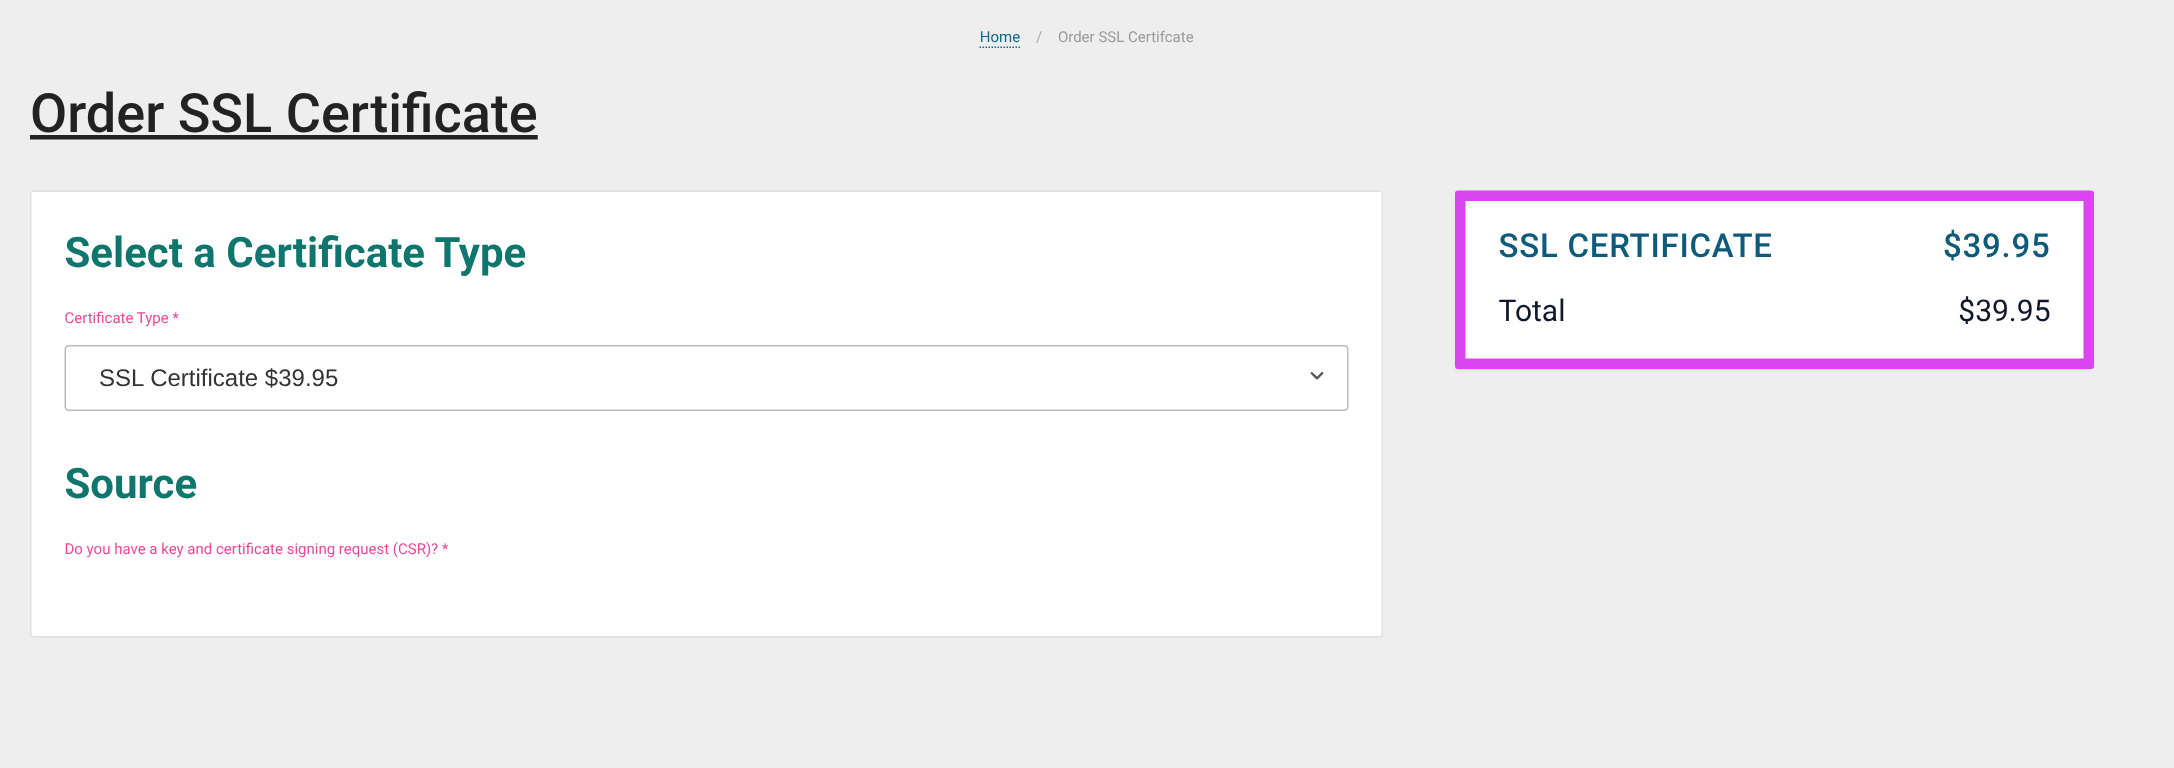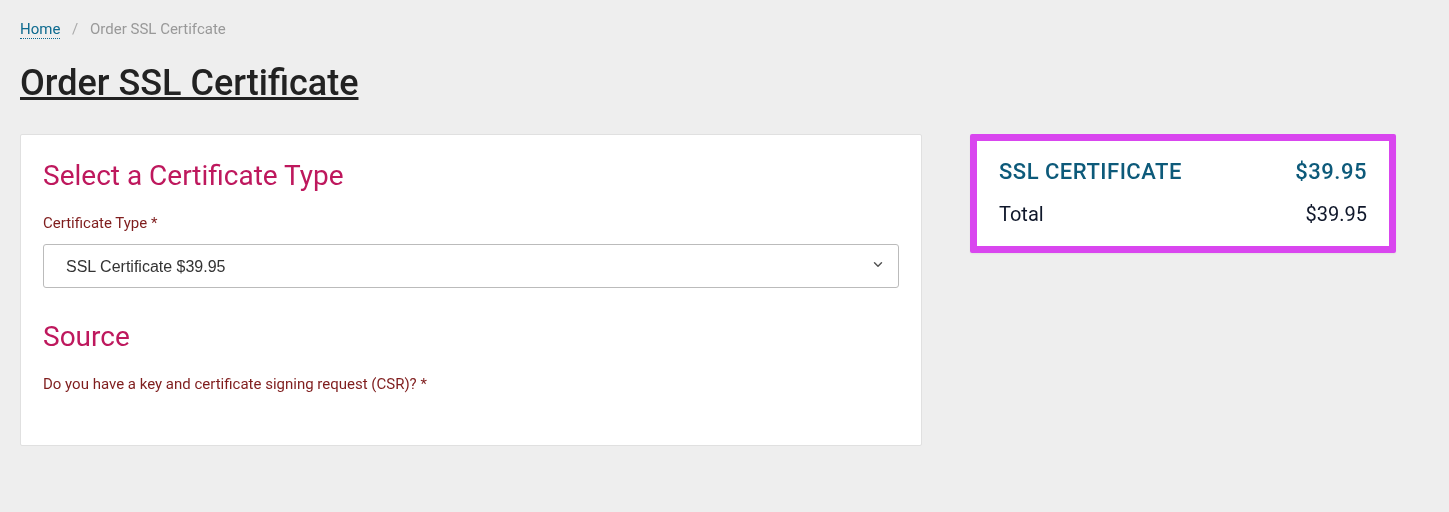--- a/index.html
+++ b/index.html
@@ -9,23 +9,24 @@
     }
     body {
       font-family: -apple-system, BlinkMacSystemFont, "Segoe UI", Roboto, "Helvetica Neue", Arial, sans-serif;
       background: #eeeeee;
       color: #333;
       width: 1449px;
       height: 512px;
       padding: 20px;
     }
     .breadcrumb {
-      font-size: 15px;
+      font-size: 10px;
       margin-bottom: 24px;
       color: #888;
+      text-align: center;
     }
     .breadcrumb a {
       color: #0d6a8f;
       text-decoration: none;
       border-bottom: 1px dotted #0d6a8f;
     }
     .breadcrumb .sep {
       margin: 0 8px;
       color: #aaa;
     }
@@ -54,30 +55,30 @@
       background: #fff;
       border: 7px solid #d946ef;
       border-radius: 2px;
       flex: 0 0 426px;
       padding: 18px 22px 20px 22px;
       height: fit-content;
       box-shadow: 0 1px 2px rgba(0,0,0,0.05);
     }
     h2.section-heading {
       font-size: 28px;
-      font-weight: 400;
-      color: #be185d;
+      font-weight: 700;
+      color: #0f766e;
       margin-bottom: 22px;
     }
     h2.section-heading.spaced {
       margin-top: 32px;
     }
     .field-label {
-      font-size: 15px;
-      color: #7f1d1d;
+      font-size: 10px;
+      color: #ec4899;
       margin-bottom: 12px;
       display: block;
     }
     .select-wrapper {
       position: relative;
       width: 100%;
     }
     .select-wrapper select {
       width: 100%;
       height: 44px;

